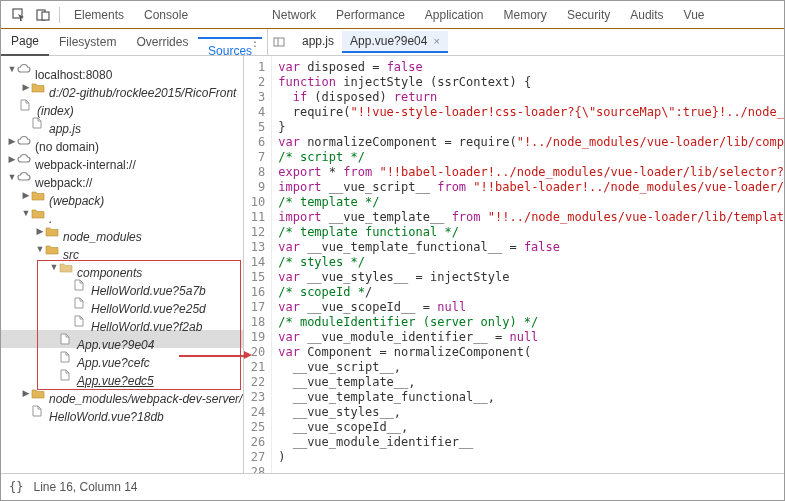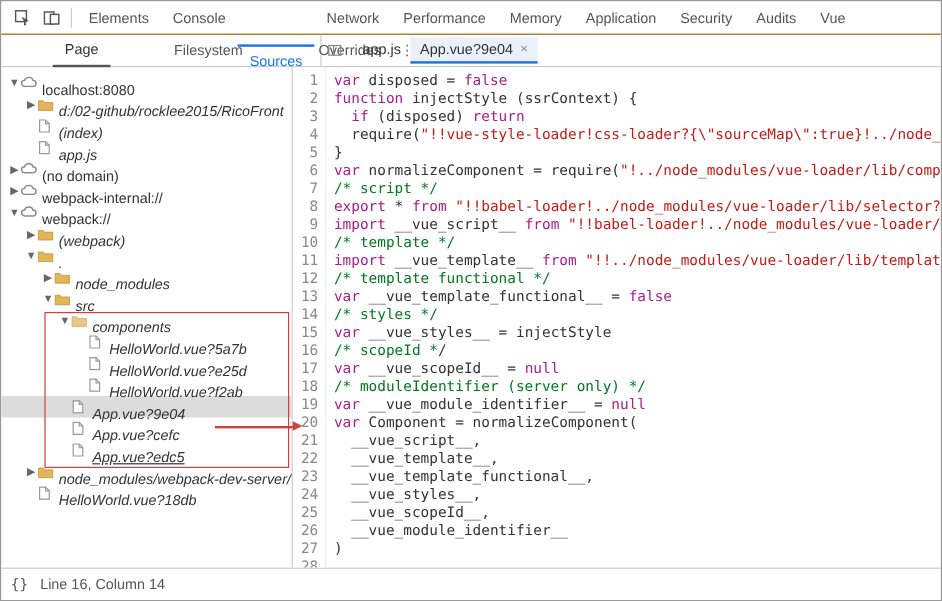--- a/index.html
+++ b/index.html
@@ -5,21 +5,21 @@
 * { margin:0; padding:0; box-sizing:border-box; }
 body { font-family:"Segoe UI","Helvetica Neue",Arial,sans-serif; font-size:12px; color:#333; background:#fff; width:785px; height:501px; border:1px solid #999; overflow:hidden; }
 .toolbar { height:28px; border-bottom:1px solid #a16207; display:flex; align-items:center; padding:0 6px; gap:0; }
 .toolbar .icon-btn { width:24px; height:24px; display:flex; align-items:center; justify-content:center; cursor:pointer; }
 .toolbar .sep { width:1px; height:16px; background:#ccc; margin:0 4px; }
 .tabs-main { display:flex; height:28px; }
 .tabs-main .tab { padding:0 10px; line-height:28px; color:#555; cursor:pointer; }
 .tabs-main .tab.active { color:#1a73e8; border-bottom:2px solid #1a73e8;margin-top:36px; }
 .subbar { height:27px; border-bottom:1px solid #ccc; display:flex; }
 .subbar-left { width:267px; display:flex; align-items:center; border-right:1px solid #ccc; }
-.subbar-left .subtab { padding:0 10px; line-height:27px; color:#555; cursor:pointer;margin-left:43px; }
+.subbar-left .subtab { padding:0 10px; line-height:27px; color:#555; cursor:pointer; }
 .subbar-left .subtab.active { color:#333; border-bottom:2px solid #555; line-height:25px; }
 .subbar-left .spacer { flex:1; }
 .subbar-left .vdots { padding:0 6px; cursor:pointer; color:#666; }
 .subbar-right { flex:1; display:flex; align-items:center; padding:0 4px; gap:2px; }
 .subbar-right .ed-tab { display:flex; align-items:center; height:22px; padding:0 8px; gap:6px; cursor:pointer; border-bottom:2px solid transparent; }
 .subbar-right .ed-tab.active { border-bottom:2px solid #1a73e8; background:#eaf1fb; }
 .subbar-right .close-x { color:#888; font-size:11px; }
 .main { display:flex; height:417px; }
 .sidebar { width:267px; border-right:1px solid #ccc; overflow:auto; padding-top:4px; position:relative; }
 .tree-row { display:flex; align-items:center; height:18px; white-space:nowrap; cursor:default; }
@@ -58,22 +58,22 @@
         <rect x="6" y="4" width="7" height="8" fill="#fff" stroke="#555" stroke-width="1.2"></rect>
       </svg>
   </div>
   <div class="sep"></div>
   <div class="tabs-main" id="main-tabs">
       <div class="tab">Elements</div>
       <div class="tab">Console</div>
       <div class="tab active">Sources</div>
       <div class="tab">Network</div>
       <div class="tab">Performance</div>
+      <div class="tab">Application</div>
       <div class="tab">Memory</div>
-      <div class="tab">Application</div>
       <div class="tab">Security</div>
       <div class="tab">Audits</div>
       <div class="tab">Vue</div>
     </div>
 </div>
 
 <div class="subbar">
   <div class="subbar-left">
     <div id="subleft" style="display: flex;">
         <div class="subtab active">Page</div>
@@ -116,21 +116,21 @@
       </div>
       <div class="tree-row" style="padding-left: 20px;">
         <span class="tw">▶</span>
         <span class="ic">
           <svg width="14" height="11" viewBox="0 0 14 11">
             <path d="M1 2 L5 2 L6 3.5 L13 3.5 L13 10 L1 10 Z" fill="#e2b558" stroke="#b88c30" stroke-width="0.6"></path>
           </svg>
         </span>
         <span class="lbl italic">d:/02-github/rocklee2015/RicoFront</span>
       </div>
-      <div class="tree-row" style="padding-left: 20px;">
+      <div class="tree-row" style="padding-left: 8px;">
         <span class="tw"></span>
         <span class="ic">
           <svg width="12" height="12" viewBox="0 0 12 12">
             <path d="M2 1 L7 1 L10 4 L10 11 L2 11 Z" fill="#fff" stroke="#999" stroke-width="1"></path>
             <path d="M7 1 L7 4 L10 4" fill="none" stroke="#999"></path>
           </svg>
         </span>
         <span class="lbl italic">(index)</span>
       </div>
       <div class="tree-row" style="padding-left: 20px;">

